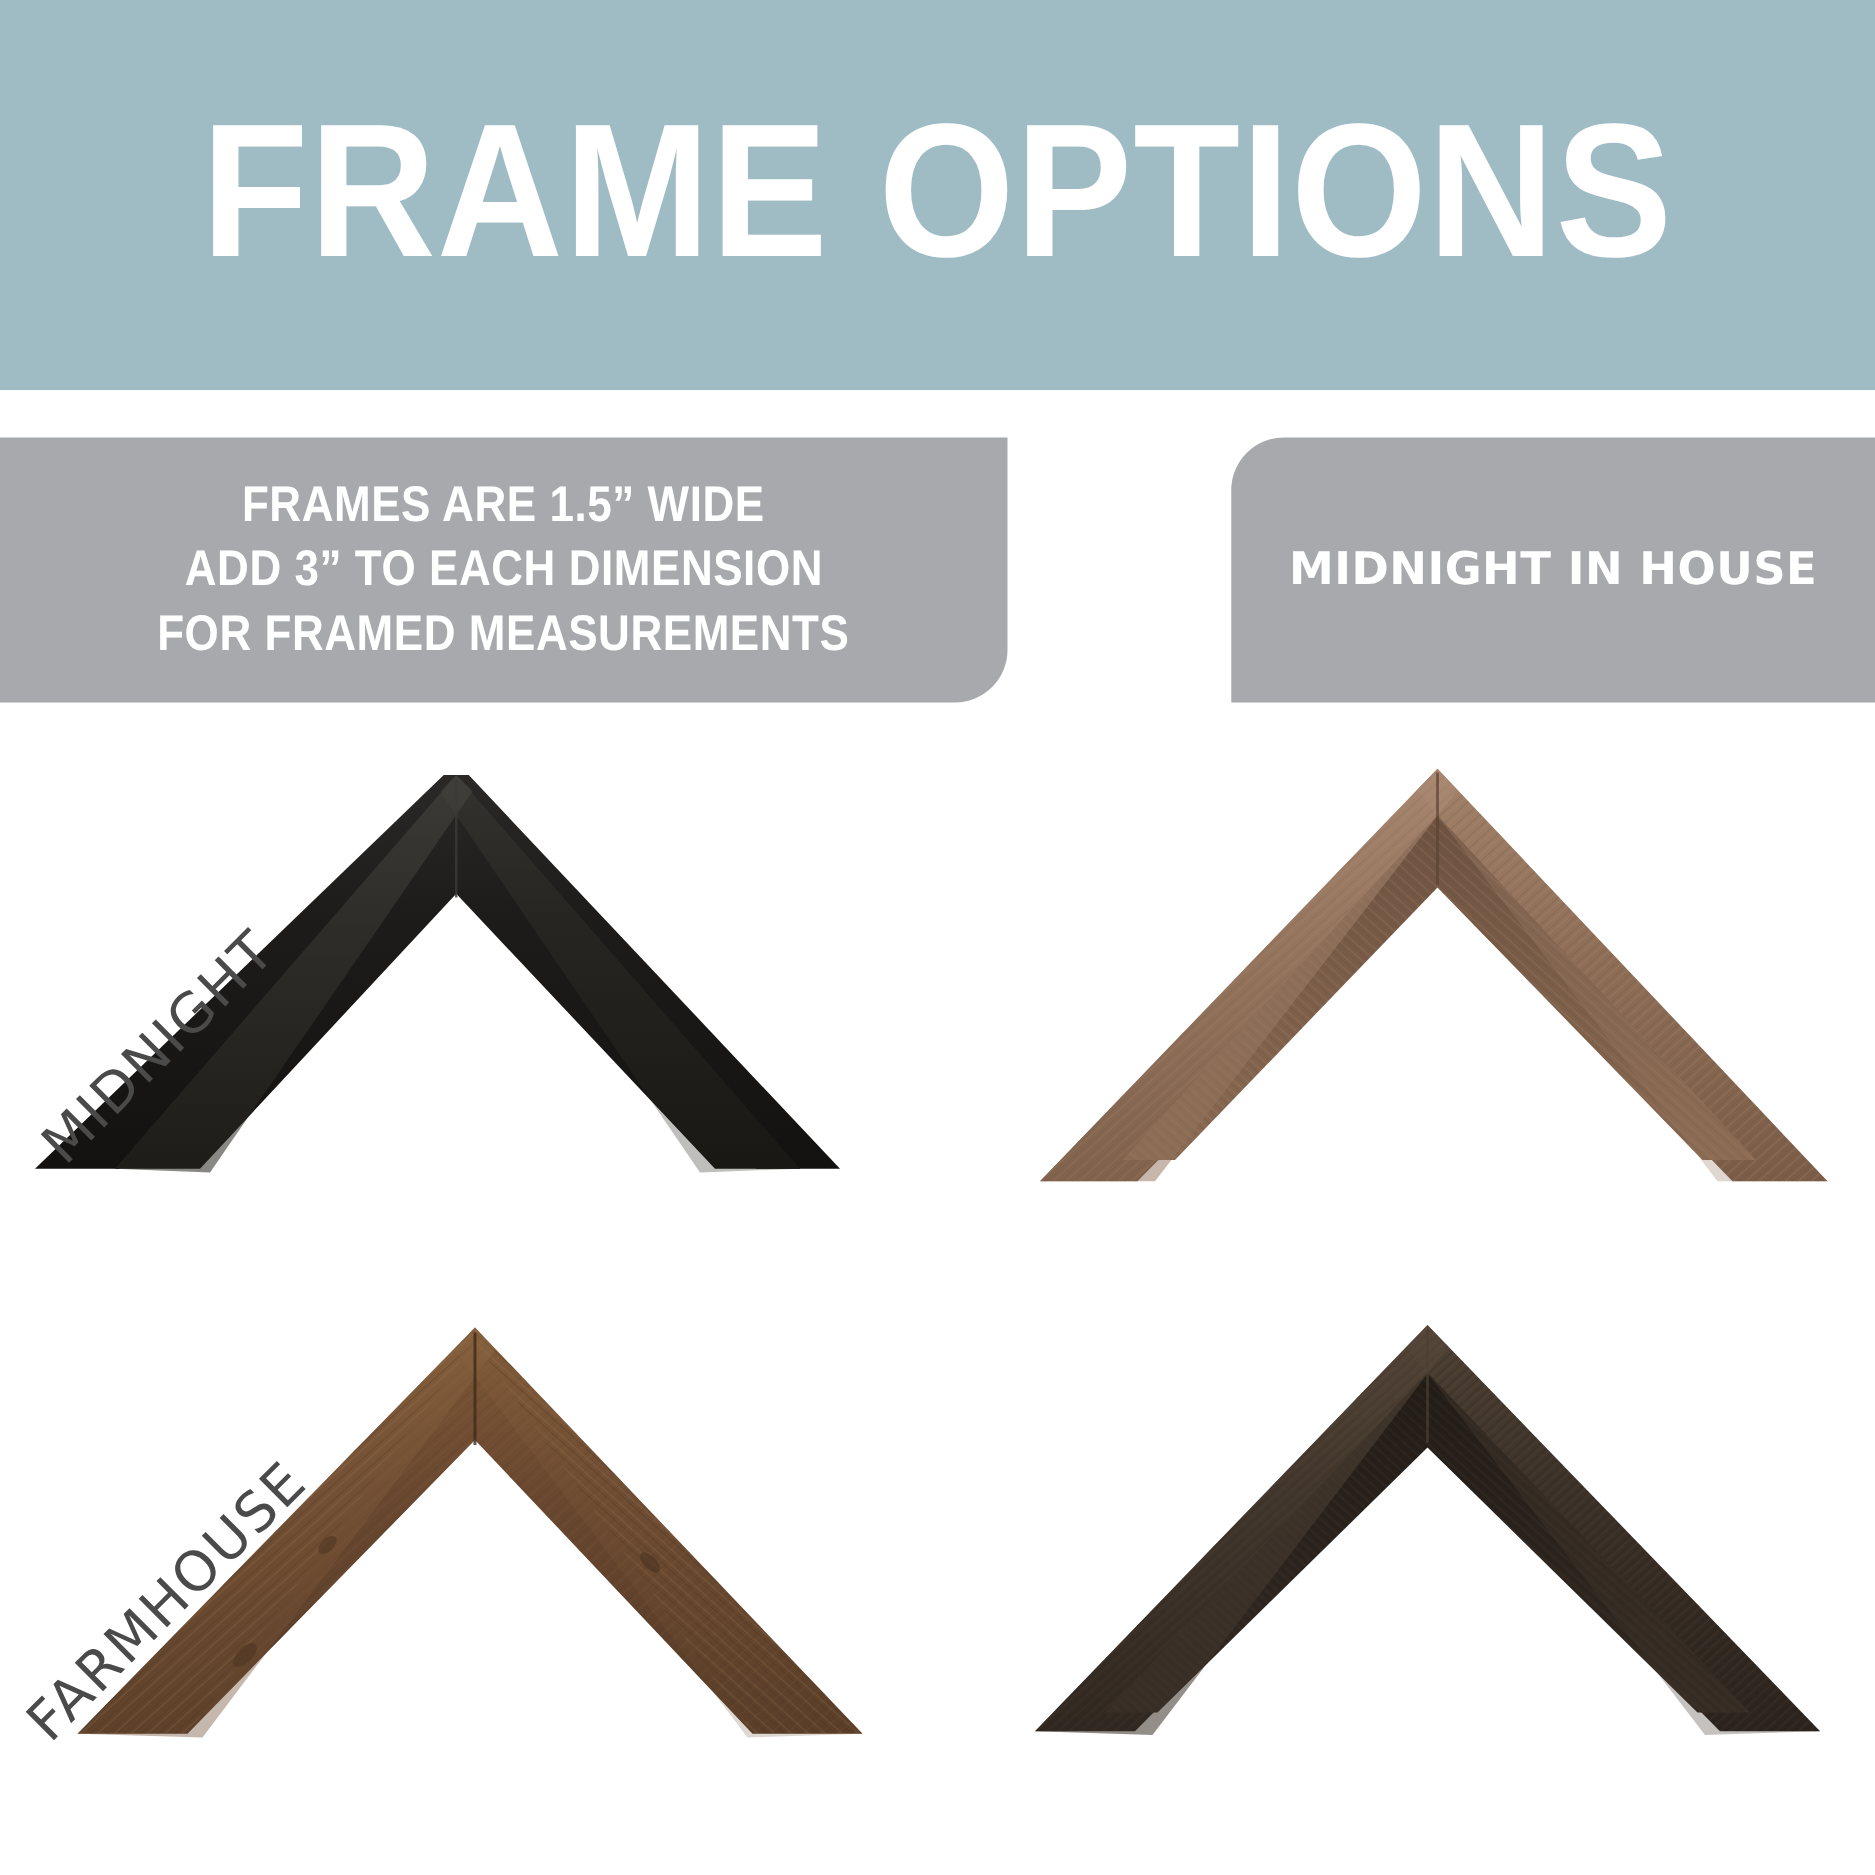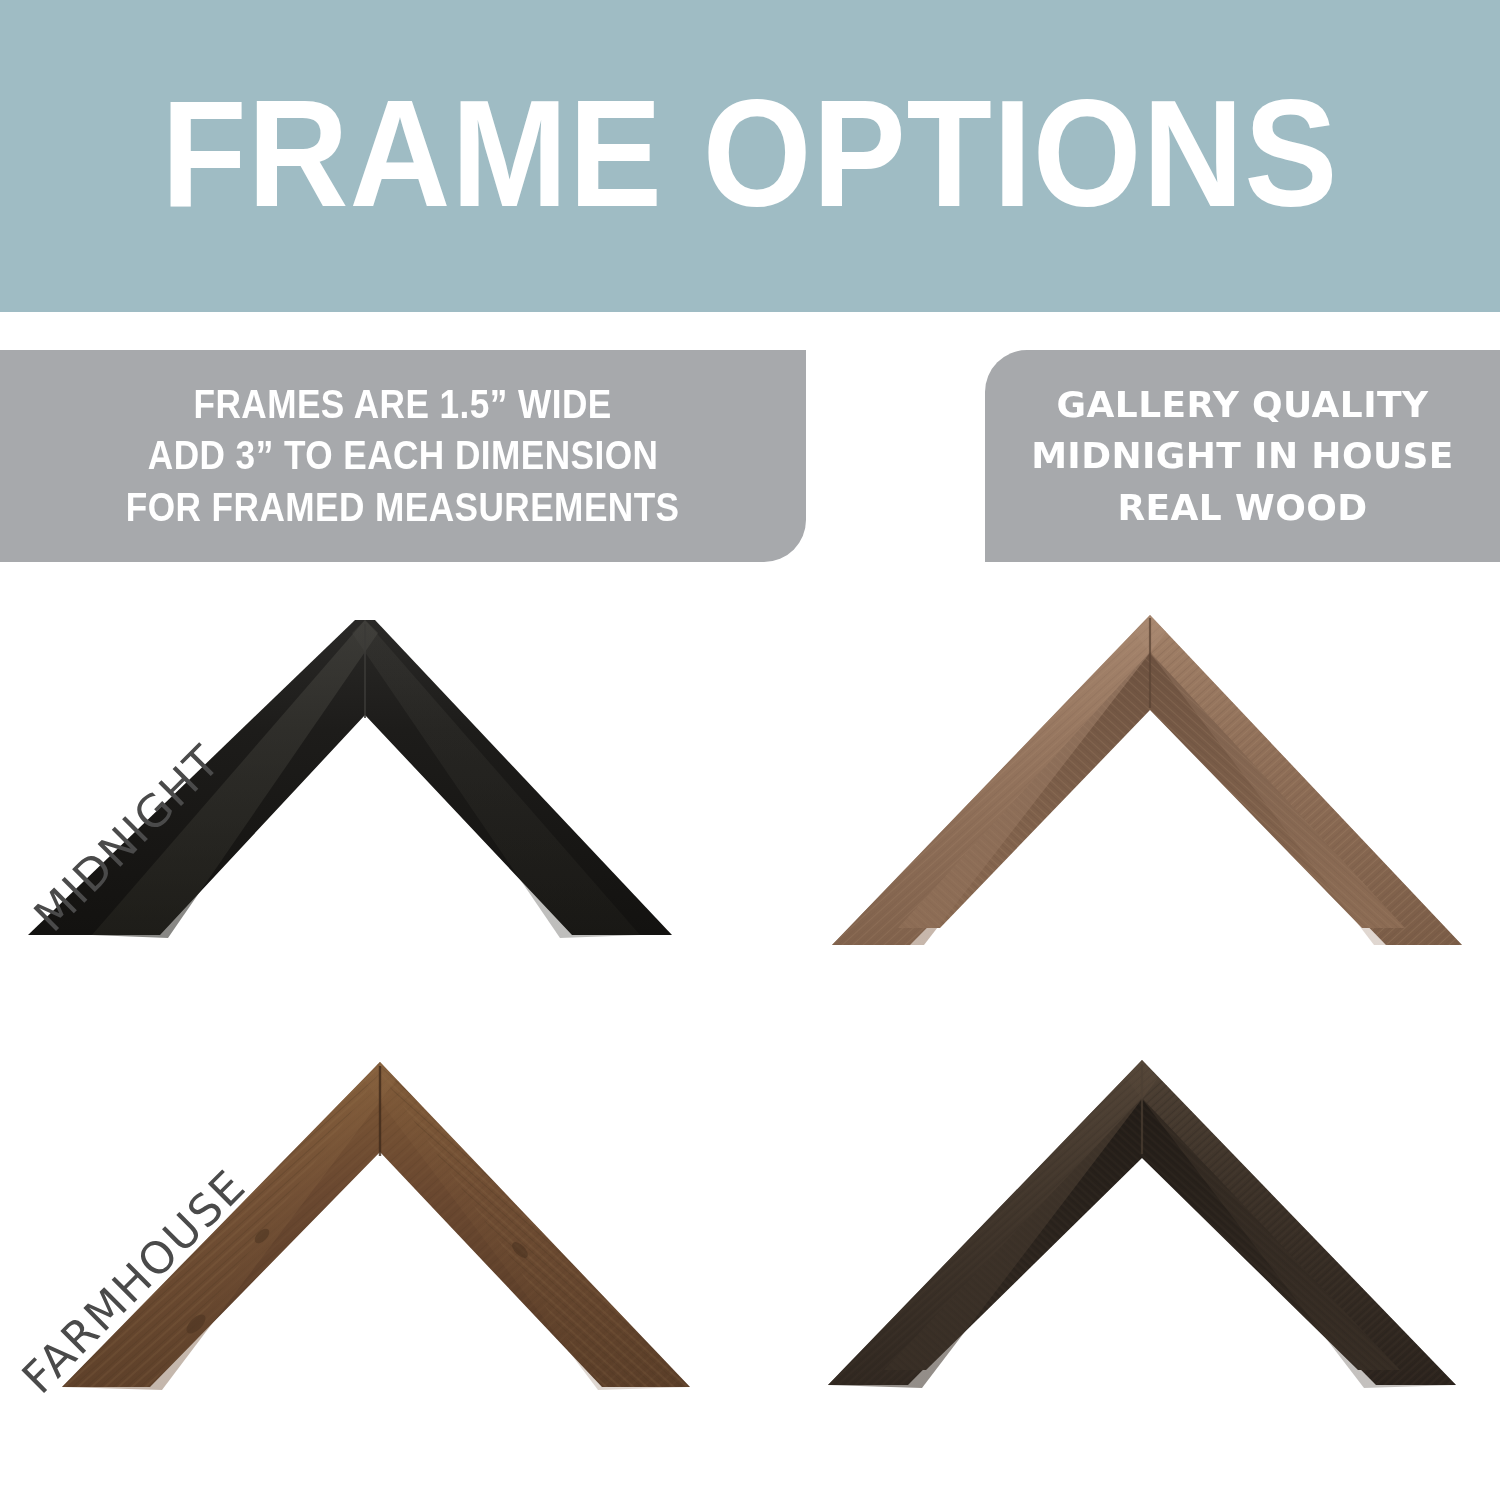--- a/index.html
+++ b/index.html
@@ -131,23 +131,21 @@
   <div class="banner-title">FRAME OPTIONS</div>
 </div>
 
 <div class="info-box info-box-left">
   <div class="info-line-condensed">FRAMES ARE 1.5” WIDE</div>
   <div class="info-line-condensed">ADD 3” TO EACH DIMENSION</div>
   <div class="info-line-condensed">FOR FRAMED MEASUREMENTS</div>
 </div>
 
 <div class="info-box info-box-right">
-  <div class="info-line-geo">GALLERY QUALITY</div>
   <div class="info-line-geo">MIDNIGHT IN HOUSE</div>
-  <div class="info-line-geo">REAL WOOD</div>
 </div>
 
 <div class="frame-cell cell-tl">
   <div class="chevron-wrap">
     <svg class="chevron" width="750" height="400" viewBox="0 0 750 400">
       <defs>
         <linearGradient id="mid-face" x1="0" y1="0" x2="0" y2="1">
           <stop offset="0%" stop-color="#2a2927"></stop>
           <stop offset="35%" stop-color="#1d1c1a"></stop>
           <stop offset="100%" stop-color="#131210"></stop>

